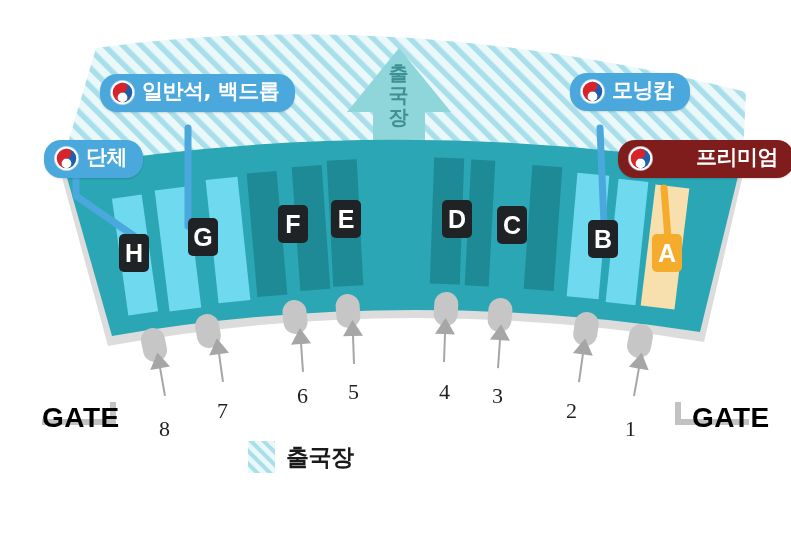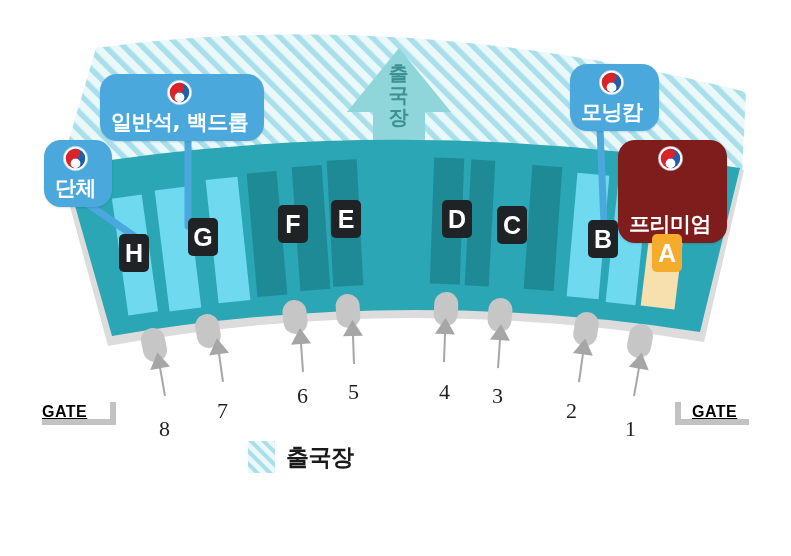--- a/index.html
+++ b/index.html
@@ -26,27 +26,26 @@
     left: 0; top: 0;
     width: 791px;
     height: 556px;
     display: block;
   }
 
   
   .bubble {
     position: absolute;
     display: flex;
-    align-items: center;
+    align-items: flex-start;
     gap: 8px;
     padding: 7px 16px 8px 11px;
     border-radius: 17px;
     box-shadow: 0 1px 2px rgba(0,0,0,0.13);
     white-space: nowrap;
-    flex-direction: column;
   }
   .bubble.blue { background: #4aa8dd; }
   .bubble.gold { background: #7f1d1d; gap: 44px; }
   .bubble .btext {
     color: #ffffff;
     font-size: 21px;
     font-weight: bold;
     line-height: 1;
     letter-spacing: -0.5px;
     font-family: "DejaVu Sans", "Liberation Sans", sans-serif;
@@ -86,27 +85,26 @@
     position: absolute;
     font-size: 22px;
     color: #231f20;
     font-family: "Liberation Serif", serif;
     line-height: 1;
   }
 
   
   .gatelabel {
     position: absolute;
-    font-size: 16px;
+    font-size: 28px;
     font-weight: bold;
     color: #000000;
     letter-spacing: 0.5px;
     line-height: 1;
     font-family: "Liberation Sans", sans-serif;
-    text-decoration: underline;
   }
 
   
   .legend {
     position: absolute;
     left: 248px;
     top: 441px;
     display: flex;
     align-items: flex-start;
     gap: 18px;
@@ -297,21 +295,21 @@
     <span class="logo">
       <svg viewBox="0 0 40 40">
         <circle cx="20" cy="20" r="20" fill="#ffffff"></circle>
         <path d="M20 3 A17 17 0 0 1 20 37 A8.5 8.5 0 0 0 20 20 A8.5 8.5 0 0 1 20 3 Z" fill="#1e5fae"></path>
         <path d="M20 3 A17 17 0 0 0 20 37 A8.5 8.5 0 0 1 20 20 A8.5 8.5 0 0 0 20 3 Z" fill="#d8232a"></path>
       </svg>
     </span>
     <span class="btext">일반석, 백드롭</span>
   </div>
 
-  <div class="bubble blue" style="left:570px; top:64px;">
+  <div class="bubble blue" style="left:570px; top:73px;">
     <span class="logo">
       <svg viewBox="0 0 40 40">
         <circle cx="20" cy="20" r="20" fill="#ffffff"></circle>
         <path d="M20 3 A17 17 0 0 1 20 37 A8.5 8.5 0 0 0 20 20 A8.5 8.5 0 0 1 20 3 Z" fill="#1e5fae"></path>
         <path d="M20 3 A17 17 0 0 0 20 37 A8.5 8.5 0 0 1 20 20 A8.5 8.5 0 0 0 20 3 Z" fill="#d8232a"></path>
       </svg>
     </span>
     <span class="btext">모닝캄</span>
   </div>
 

